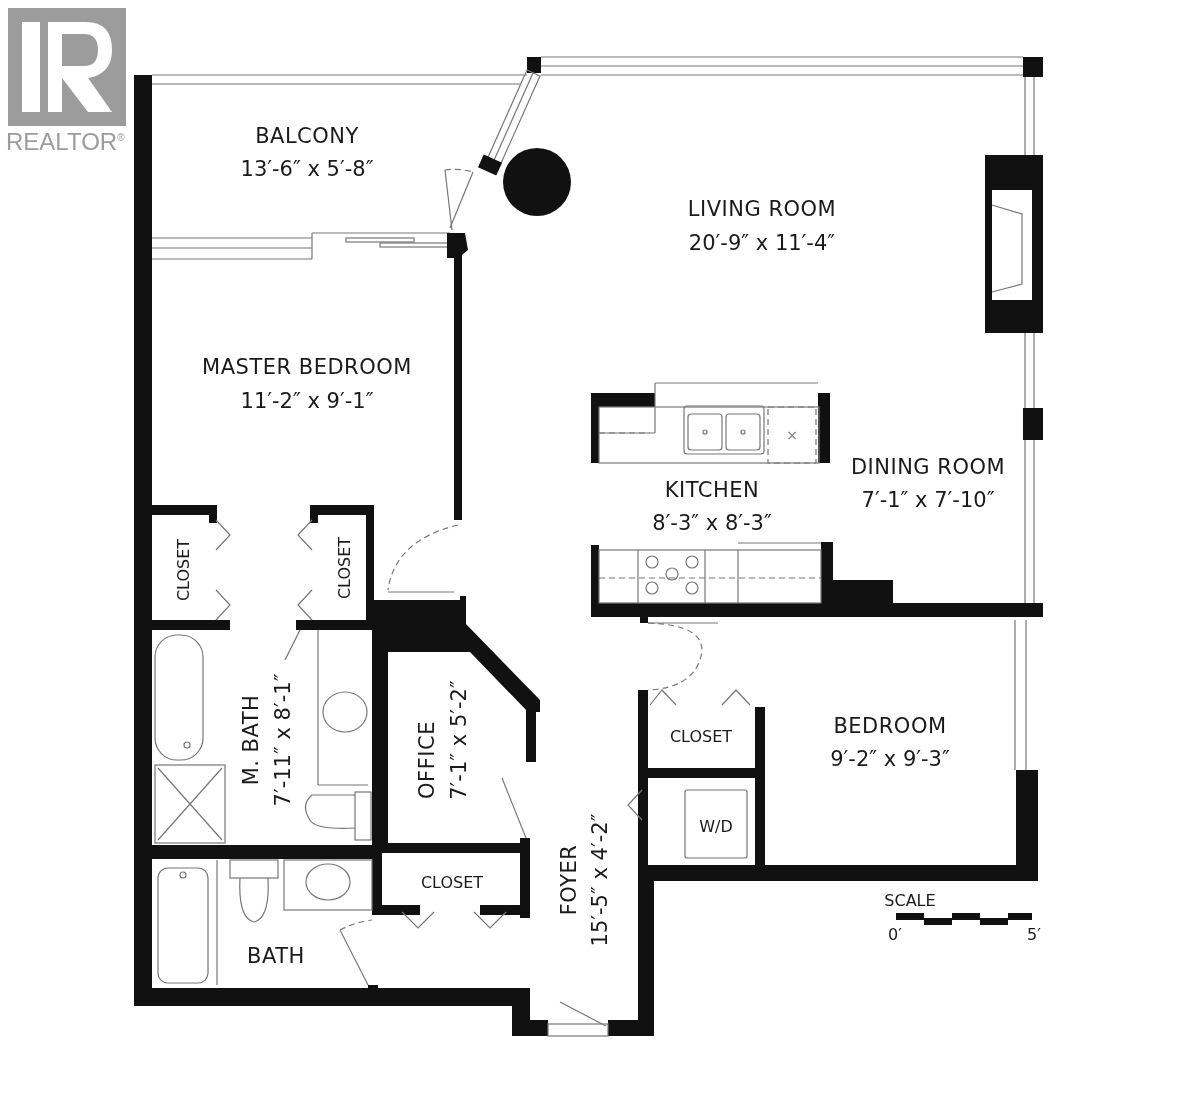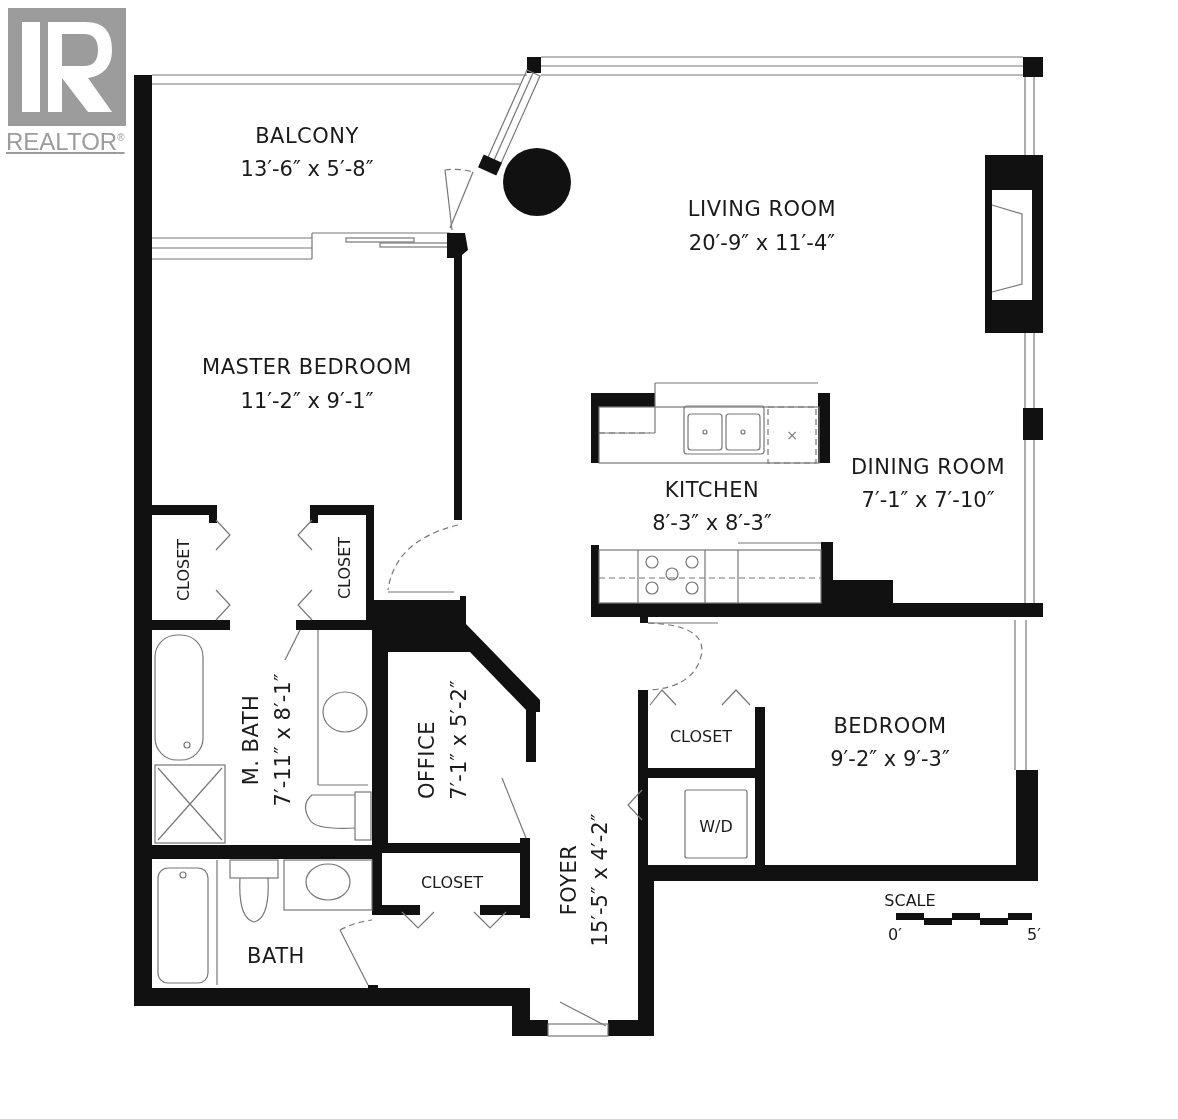--- a/index.html
+++ b/index.html
@@ -6,21 +6,21 @@
   body{width:1178px;height:1119px;position:relative;overflow:hidden;font-family:"DejaVu Sans","Liberation Sans",sans-serif;}
   svg{position:absolute;left:0;top:0;}
   .wall{fill:#111111;}
   .thin2{fill:none;stroke:#777;stroke-width:1.2;}
   .dash{fill:none;stroke:#777;stroke-width:1.2;stroke-dasharray:6 4;}
   .lbl{font-family:"DejaVu Sans","Liberation Sans",sans-serif;fill:#1a1a1a;}
   .room{font-size:21px;letter-spacing:0.5px;}
   .dim{font-size:21px;}
   .small{font-size:16px;}
   .logo-box{position:absolute;left:8px;top:8px;width:118px;height:118px;background:#9c9c9c;}
-  .logo-text{position:absolute;left:6px;top:128px;font-size:24px;color:#9c9c9c;font-family:"Liberation Sans",sans-serif;letter-spacing:0px;text-decoration:underline;}
+  .logo-text{position:absolute;left:6px;top:128px;font-size:24px;color:#9c9c9c;font-family:"Liberation Sans",sans-serif;letter-spacing:0px;}
 </style>
 </head>
 <body>
 
 <div class="logo-box">
   <svg width="118" height="118" viewBox="0 0 118 118">
     <rect x="14" y="14" width="18" height="90" fill="#fff"></rect>
     <path d="M40 14 H78 Q104 14 104 42 Q104 66 80 70 L104 104 H80 L54 70 V104 H40 Z M54 26 V58 H76 Q90 58 90 42 Q90 26 76 26 Z" fill="#fff"></path>
   </svg>
 </div>

